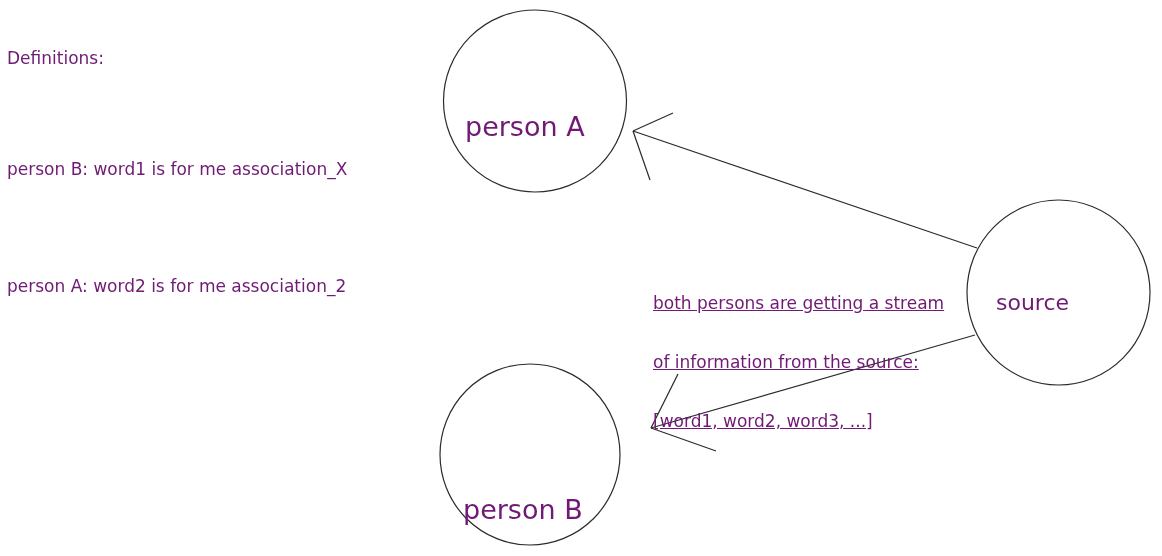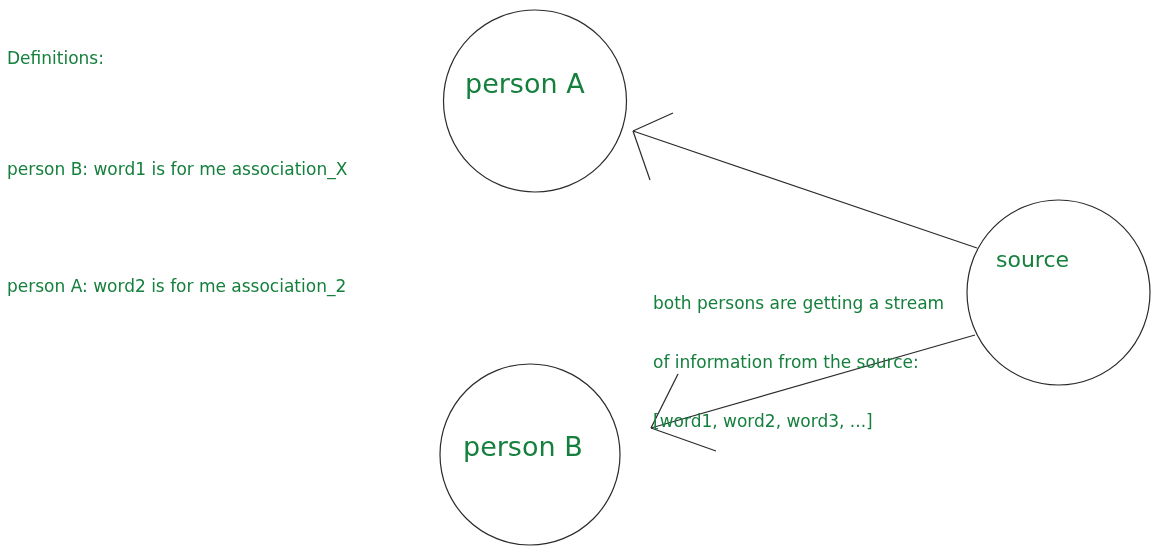--- a/index.html
+++ b/index.html
@@ -3,21 +3,21 @@
 <meta charset="utf-8">
 <style>
   html, body { margin: 0; padding: 0; background: #fff; }
   .stage {
     position: relative;
     width: 1162px;
     height: 556px;
     background: #ffffff;
     overflow: hidden;
     font-family: "DejaVu Sans", sans-serif;
-    color: #15803d;
+    color: #701a75;
   }
   .svg-layer {
     position: absolute;
     left: 0; top: 0;
     width: 1162px; height: 556px;
   }
   .svg-layer ellipse, .svg-layer line {
     fill: none;
     stroke: #2b2b2b;
     stroke-width: 1.2;
@@ -31,28 +31,29 @@
   }
   .tline { height: 18.5px; line-height: 18.5px; }
   .tline.half { height: 12.5px; }
   .note-block {
     position: absolute;
     left: 653px;
     top: 254px;
     font-size: 17px;
     white-space: pre;
   }
-  .nline { height: 19px; line-height: 19px; }
+  .nline { height: 19px; line-height: 19px; text-decoration: underline; }
   .node-label {
     position: absolute;
     white-space: nowrap;
     line-height: normal;
+    margin-top: 43px;
   }
   .label-person-a { left: 465px; top: 68px;  font-size: 27px; }
-  .label-person-b { left: 463px; top: 431px; font-size: 27px; }
+  .label-person-b { left: 463px; top: 451px; font-size: 27px; }
   .label-source   { left: 996px; top: 247px; font-size: 22px; }
 </style>
 </head>
 <body>
 
 <div class="stage">
 
   <svg class="svg-layer" viewBox="0 0 1162 556" aria-hidden="true">
 
     <ellipse cx="535" cy="101" rx="91.5" ry="91"></ellipse>

